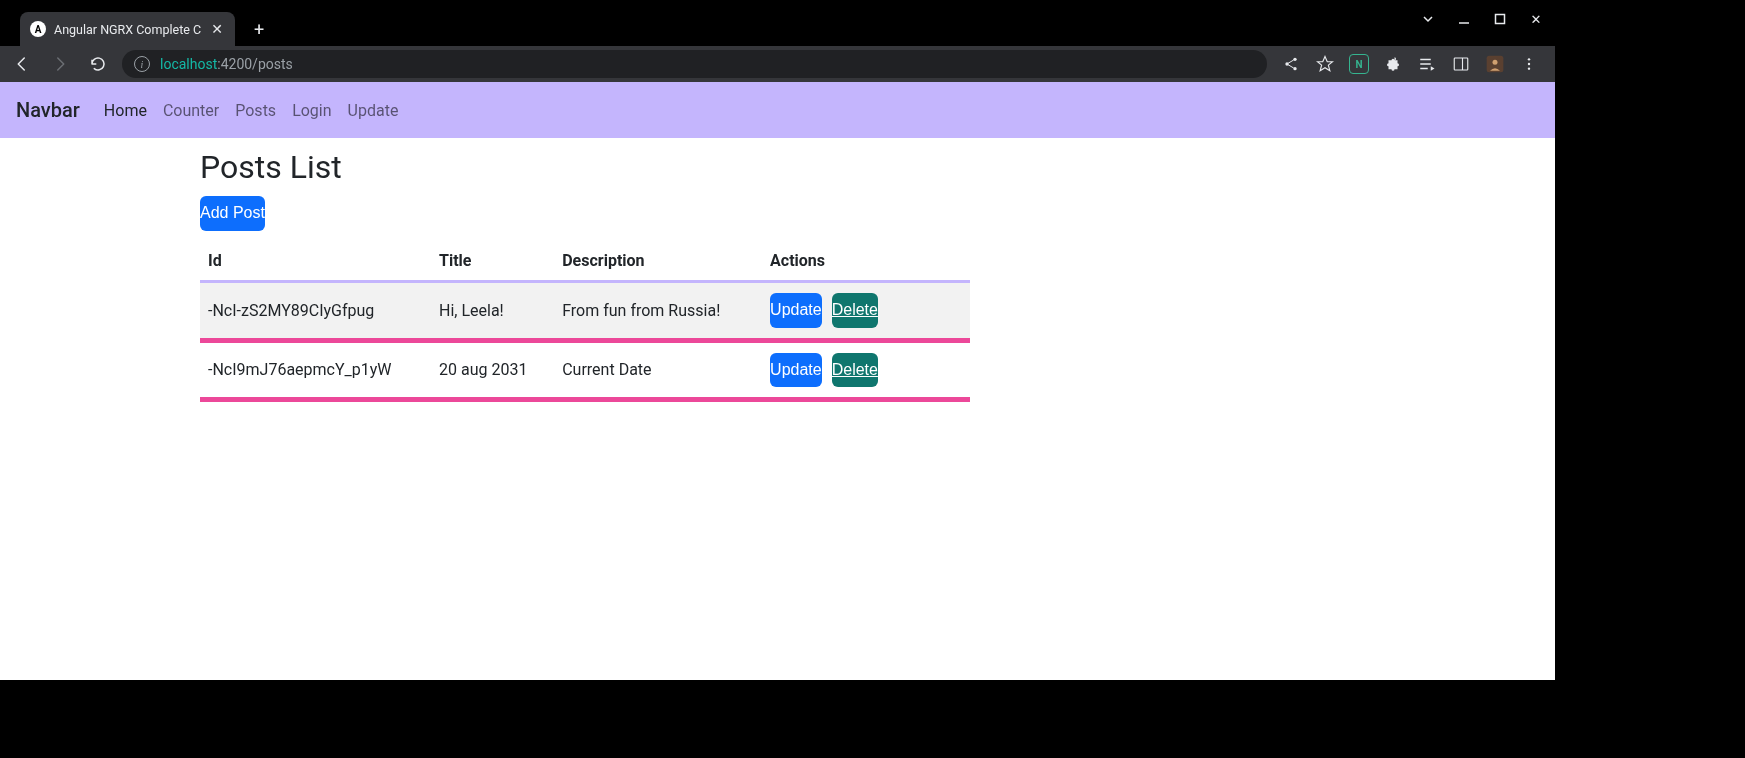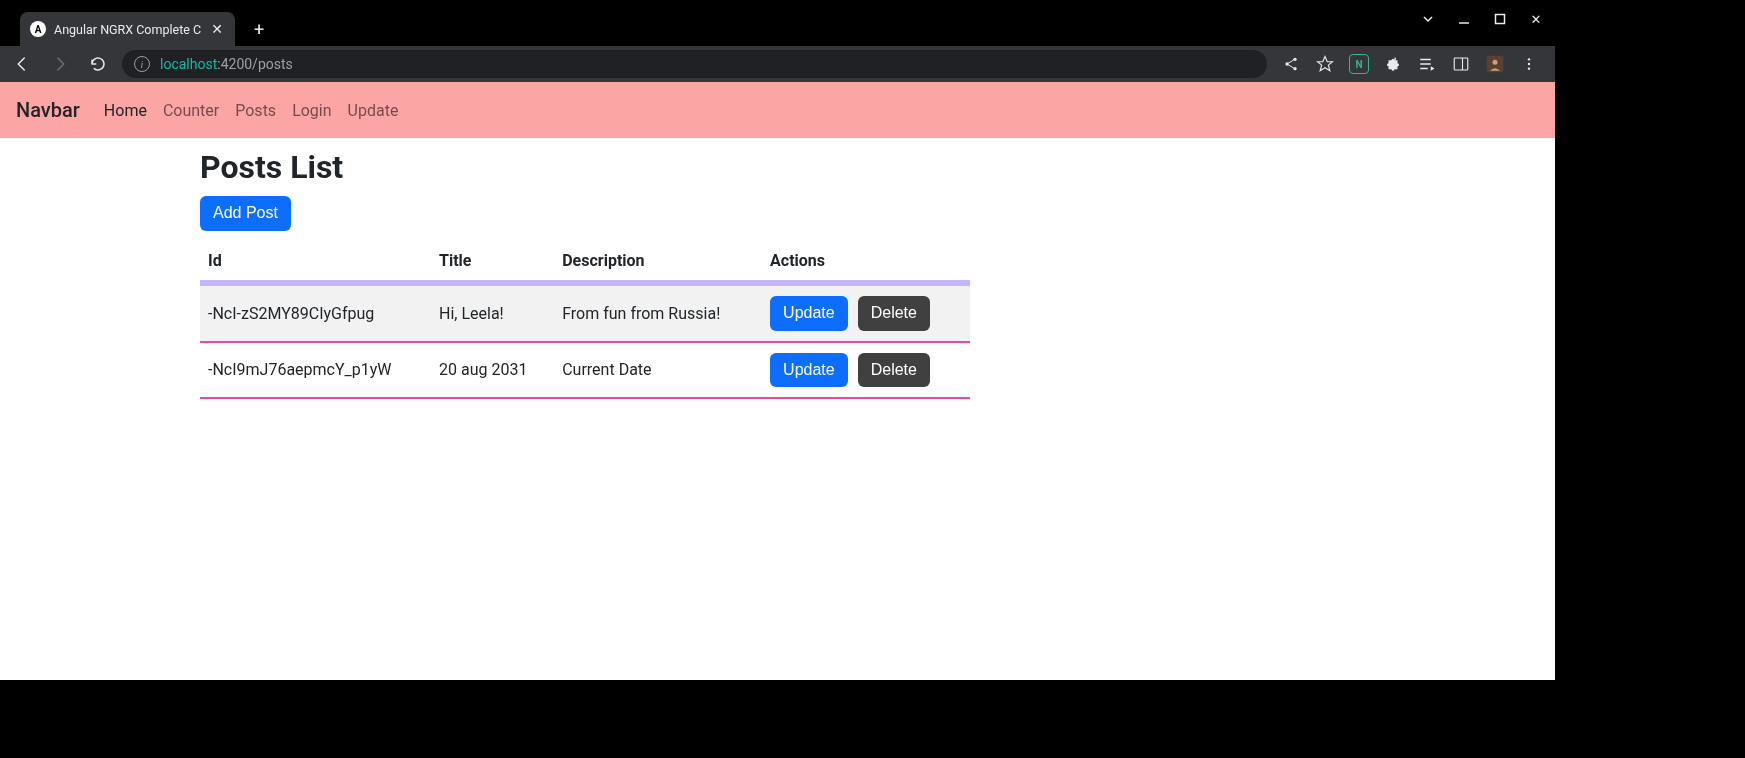--- a/index.html
+++ b/index.html
@@ -96,43 +96,43 @@
     
     .viewport {
       background: #fff;
       flex: 1;
       height: calc(100% - 82px);
       overflow: auto;
     }
     
     .page-navbar {
       height: 56px;
-      background: #fca5a5;
+      background: #c4b5fd;
       display: flex;
       align-items: center;
       padding: 0 16px;
       gap: 16px;
       font-size: 16px;
     }
     .brand { color:#212529; font-weight:500; font-size:20px; margin-right:8px; }
     .nav-link { color: rgba(0,0,0,.55); text-decoration:none; cursor:pointer;text-align:right; }
     .nav-link.active { color:#212529; }
     
     .container { max-width: 770px; margin-left: 200px; padding-top: 10px; }
-    h2.page-title { font-size:32px; font-weight:700; color:#212529; margin-bottom:10px; }
+    h2.page-title { font-size:32px; font-weight:400; color:#212529; margin-bottom:10px; }
     .btn {
-      display:inline-block; padding:7px 13px; font-size:16px; border-radius:6px;
+      display:inline-block; padding:7px 0; font-size:16px; border-radius:6px;
       cursor:pointer; border:none; color:#fff; line-height:1.3;
     }
     .btn-primary { background:#0d6efd; }
-    .btn-danger { background:#404040; }
+    .btn-danger { background:#0f766e;text-decoration:underline; }
     .add-post-wrap { margin-bottom:10px; }
     table { width:100%; border-collapse:collapse; font-size:16px; color:#212529; }
-    th { text-align:left; font-weight:700; padding:10px 8px; border-bottom:6px solid #c4b5fd; }
-    td { padding:10px 8px; border-bottom:2px solid #ec4899; vertical-align:middle; }
+    th { text-align:left; font-weight:700; padding:10px 8px; border-bottom:3px solid #c4b5fd; }
+    td { padding:10px 8px; border-bottom:5px solid #ec4899; vertical-align:middle; }
     tbody tr:nth-child(odd) { background:#f2f2f2; }
     .actions-cell { display:flex; gap:10px; }
   </style>
 </head>
 <body>
 
 <div class="browser-window">
 
   <div class="tab-bar">
     <div class="tab">

